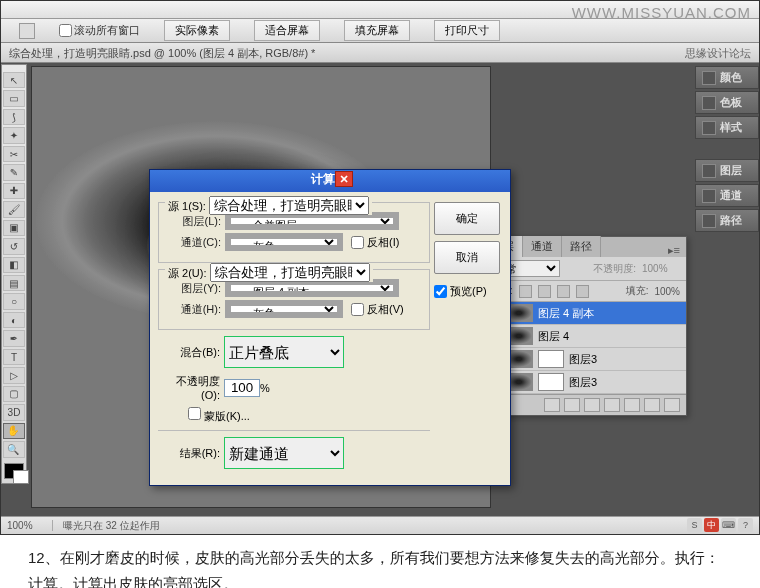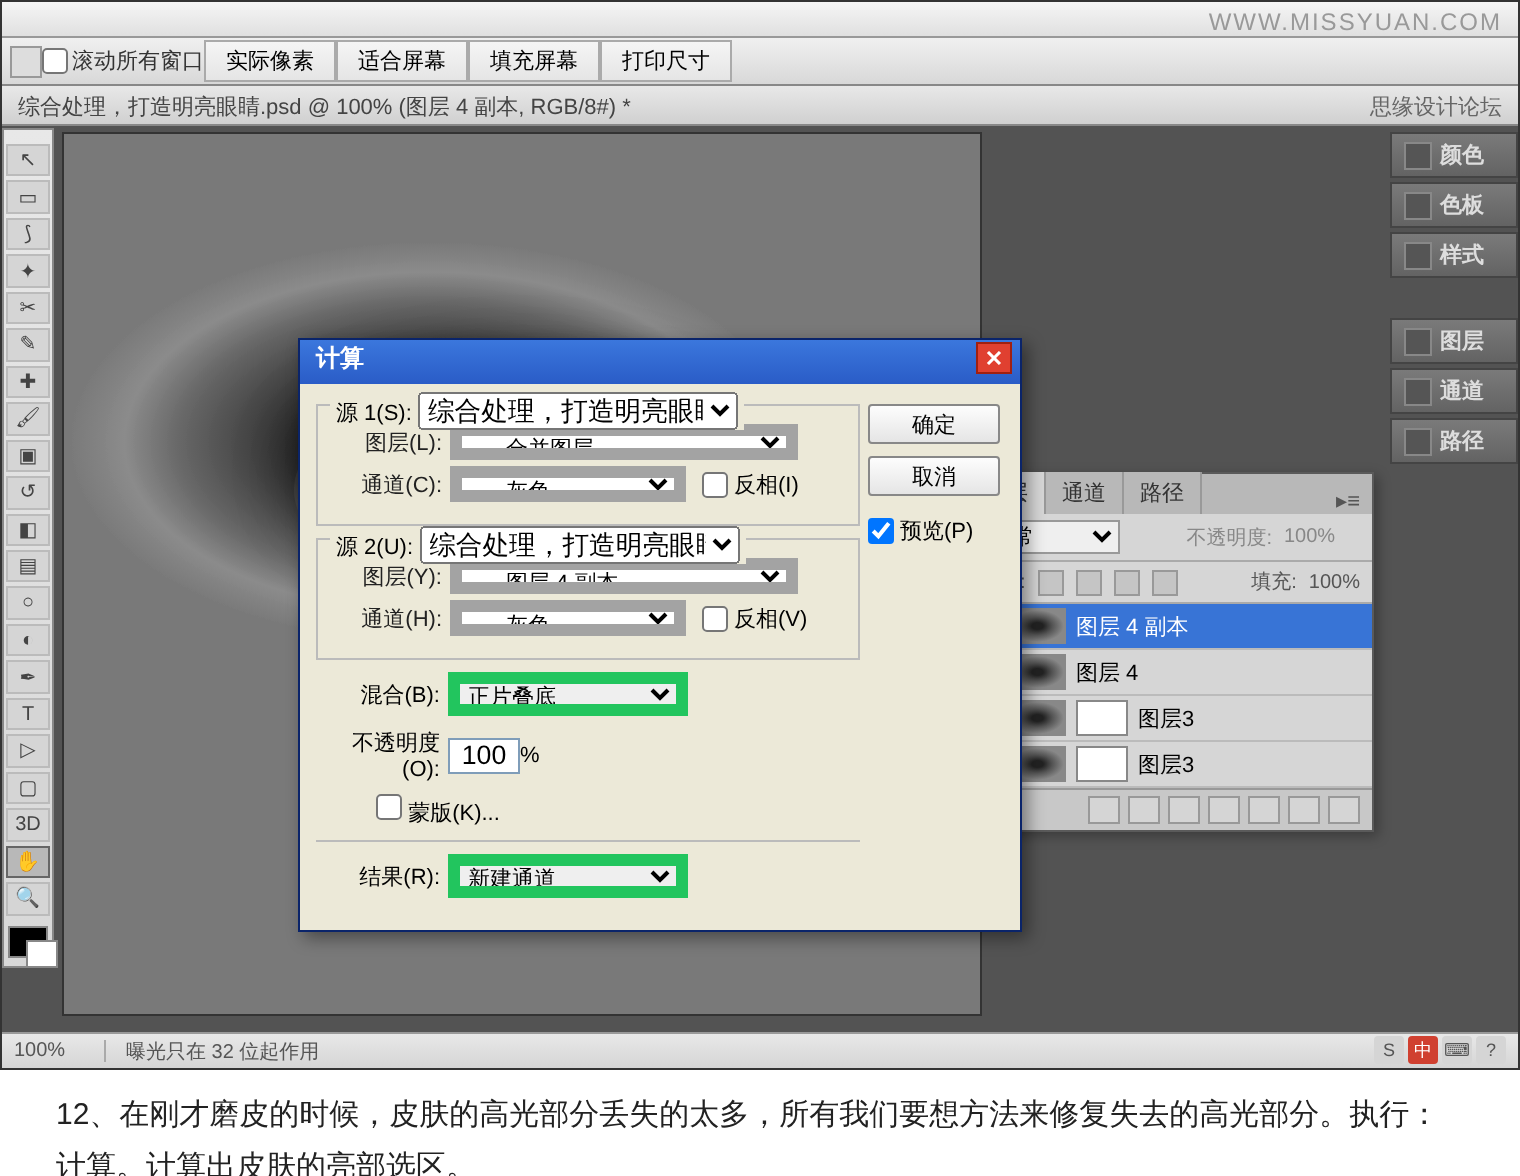--- a/index.html
+++ b/index.html
@@ -1,19 +1,19 @@
 <!DOCTYPE html>
 <html><head>
 <meta charset="utf-8">
 <style>
 * { margin: 0; padding: 0; box-sizing: border-box; font-family: "Microsoft YaHei", SimSun, sans-serif; }
 body { background: #fff; width: 760px; height: 588px; overflow: hidden; position: relative; }
 .app-window { background: #535353; width: 760px; height: 535px; border: 1px solid #333; position: relative; }
 .menubar { height: 18px; background: linear-gradient(#f5f5f5,#e0e0e0); border-bottom: 1px solid #999; }
-.top-options { height: 24px; background: linear-gradient(#f0f0f0,#d8d8d8); border-bottom: 1px solid #888; display: flex; align-items: center; padding: 0 4px; font-size: 11px; color: #333; gap: 0; }
+.top-options { height: 24px; background: linear-gradient(#f0f0f0,#d8d8d8); border-bottom: 1px solid #888; display: flex; align-items: center; padding: 0 18px; font-size: 11px; color: #333; gap: 24px; }
 .top-options .tool-icon { width: 16px; height: 16px; background: #ddd; border: 1px solid #999; }
 .top-options label { display: flex; align-items: center; gap: 2px; }
 .top-options .opt-btn { padding: 2px 10px; border: 1px solid #aaa; background: linear-gradient(#f5f5f5,#e5e5e5); font-size: 11px; cursor: pointer; }
 .doc-tab { height: 20px; background: linear-gradient(#e8e8e8,#d0d0d0); border-bottom: 1px solid #888; font-size: 11px; color: #444; padding: 3px 8px; display: flex; justify-content: space-between; }
 .doc-tab .forum { color: #666; }
 .workspace { position: absolute; top: 63px; left: 0; right: 0; bottom: 18px; background: #535353; }
 .toolbox { position: absolute; left: 0; top: 0; width: 26px; background: linear-gradient(#e8e8e8,#d8d8d8); border: 1px solid #888; display: flex; flex-direction: column; padding-top: 6px; height: 420px; }
 .toolbox .tool { width: 22px; height: 18px; margin: 1px auto; background: #d5d5d5; border: 1px solid #bbb; cursor: pointer; font-size: 10px; display: flex; align-items: center; justify-content: center; color: #444; }
 .toolbox .tool.sel { background: #b8b8b8; border-color: #666; }
 .toolbox .swatch { width: 20px; height: 18px; margin: 4px auto; background: #000; border: 1px solid #888; position: relative; }
@@ -21,37 +21,37 @@
 .canvas-area { position: absolute; left: 30px; top: 2px; width: 460px; height: 442px; background: #4a4a4a; border: 1px solid #333; overflow: hidden; }
 .canvas-img { width: 100%; height: 100%; background: radial-gradient(ellipse 180px 100px at 40% 35%, #1a1a1a 20%, #3a3a3a 40%, #6a6a6a 70%, #8a8a8a 85%, #7a7a7a 100%); position: relative; filter: contrast(1.1); }
 .canvas-img::before { content:""; position:absolute; left:25%; top:28%; width:50%; height:25%; border-radius:50%; background: radial-gradient(circle at 45% 50%, #0a0a0a 8%, #1a1a1a 15%, #444 30%, transparent 55%); box-shadow: 0 -10px 30px rgba(0,0,0,0.4); }
 .right-panels { position: absolute; right: 0; top: 0; width: 64px; height: 100%; background: #535353; }
 .panel-tab { background: linear-gradient(#7a7a7a,#636363); border: 1px solid #444; color: #ddd; font-size: 11px; padding: 3px 6px; margin-bottom: 2px; display: flex; align-items: center; gap: 4px; cursor: pointer; }
 .panel-tab .pi { width: 14px; height: 14px; background: #555; border: 1px solid #888; }
 .panel-group { margin-top: 2px; font-weight: bold; }
 .panel-group.two { margin-top: 20px; }
 .panel-group.three { margin-top: 20px; }
 .dialog { position: absolute; left: 148px; top: 105px; width: 362px; background: #ece9d8; border: 1px solid #0a246a; box-shadow: 3px 3px 8px rgba(0,0,0,0.4); font-size: 11px; }
-.dialog-title { background: linear-gradient(#3b77dd,#2a5cc7); color: #fff; height: 22px; display: flex; align-items: center; justify-content: space-between; padding: 0 4px 4px 8px; font-size: 12px; font-weight: bold; }
+.dialog-title { background: linear-gradient(#3b77dd,#2a5cc7); color: #fff; height: 22px; display: flex; align-items: center; justify-content: center; padding: 0 4px 4px 8px; font-size: 12px; font-weight: bold; }
 .dialog-title .close { width: 18px; height: 16px; background: #e04030; border: 1px solid #a02010; color: #fff; display: flex; align-items: center; justify-content: center; font-size: 11px; cursor: pointer; }
 .dialog-body { padding: 10px 8px 12px 8px; position: relative; }
 .dlg-left { width: 272px; }
 .field-group { border: 1px solid #bbb; padding: 6px 6px 8px 6px; margin-bottom: 6px; position: relative; }
 .field-group .legend { position: absolute; top: -7px; left: 6px; background: #ece9d8; padding: 0 3px; font-size: 11px; }
 .row { display: flex; align-items: center; margin: 3px 0; gap: 4px; }
 .row .lbl { width: 56px; text-align: right; color: #222; }
 .row select, .row input[type=text] { border: 6px solid #a3a3a3; background: #fff; font-size: 11px; height: 18px; padding: 0 18px; }
 .row select { width: 174px; }
 .row .chk { display: flex; align-items: center; gap: 3px; margin-left: 4px; }
 .single-row { display: flex; align-items: center; margin: 6px 0 4px 0; }
 .single-row .lbl { width: 62px; text-align: right; margin-right: 4px; }
-.single-row select { width: 120px; border: 6px solid #22c55e; height: 22px; font-size: 11px; }
+.single-row select { width: 120px; border: 1px solid #22c55e; height: 32px; font-size: 15px; }
 .opacity-row input { width: 36px; text-align: center; background: #fff; border: 1px solid #7f9db9; height: 18px; }
 .dlg-right { position: absolute; right: 10px; top: 10px; width: 66px; display: flex; flex-direction: column; gap: 6px; }
-.dlg-btn { border: 1px solid #888; background: linear-gradient(#fdfdfd,#e5e5e5); height: 20px; font-size: 11px; cursor: pointer; border-radius: 2px; }
+.dlg-btn { border: 1px solid #888; background: linear-gradient(#fdfdfd,#e5e5e5); height: 33px; font-size: 11px; cursor: pointer; border-radius: 2px; }
 .dlg-right label { font-size: 11px; display: flex; align-items: center; gap: 3px; margin-top: 4px; }
 .layers-panel { position: absolute; right: 72px; top: 172px; width: 204px; background: #d6d6d6; border: 1px solid #5a5a5a; font-size: 11px; box-shadow: 2px 2px 6px rgba(0,0,0,0.3); }
 .layers-tabs { display: flex; background: #b8b8b8; height: 20px; align-items: flex-end; }
 .layers-tabs .tab { padding: 3px 8px; background: #b8b8b8; color: #333; font-size: 11px; cursor: pointer; border-right: 1px solid #999; }
 .layers-tabs .tab.active { background: #d6d6d6; }
 .layers-tabs .expand { margin-left: auto; padding: 0 6px; color: #555; }
 .layers-opts { display: flex; align-items: center; padding: 3px 6px; gap: 6px; background: #d6d6d6; border-bottom: 1px solid #aaa; }
 .layers-opts select { width: 70px; font-size: 11px; height: 17px; border: 1px solid #999; }
 .layers-opts .lbl2 { color: #888; font-size: 10px; margin-left: auto; }
 .layers-opts .val { width: 38px; font-size: 10px; color: #888; }
@@ -65,21 +65,21 @@
 .layer-row .lname { font-size: 11px; }
 .layers-footer { display: flex; justify-content: flex-end; gap: 4px; padding: 3px 6px; background: #c8c8c8; border-top: 1px solid #999; }
 .layers-footer .fb { width: 16px; height: 14px; background: #d5d5d5; border: 1px solid #999; cursor: pointer; }
 .status-bar { position: absolute; bottom: 0; left: 0; right: 0; height: 18px; background: linear-gradient(#e8e8e8,#d5d5d5); border-top: 1px solid #999; font-size: 10px; color: #555; display: flex; align-items: center; padding: 0 6px; gap: 10px; }
 .status-bar .zoom { width: 46px; border-right: 1px solid #aaa; }
 .watermark { position: absolute; right: 120px; bottom: 60px; color: rgba(255,255,255,0.25); font-size: 20px; font-weight: bold; letter-spacing: 1px; text-align: right; pointer-events: none; }
 .watermark .w1 { font-size: 14px; }
 .caption { padding: 10px 28px; font-size: 15px; color: #222; line-height: 1.7; }
 .tray { position: absolute; right: 6px; bottom: 2px; display: flex; gap: 2px; }
 .tray .ti { width: 15px; height: 14px; background: #d5d5d5; border-radius: 2px; font-size: 9px; display: flex; align-items: center; justify-content: center; color: #555; }
-.url-wm { position: absolute; right: 8px; top: 3px; font-size: 12px; color: #999; letter-spacing: 1px; }
+.url-wm { position: absolute; right: 8px; top: 3px; font-size: 15px; color: #999; letter-spacing: 1px; }
 </style>
 </head>
 <body>
 
 <div class="app-window">
   <div class="menubar"></div>
 
   <div class="top-options">
     <div class="tool-icon"></div>
     <label>

